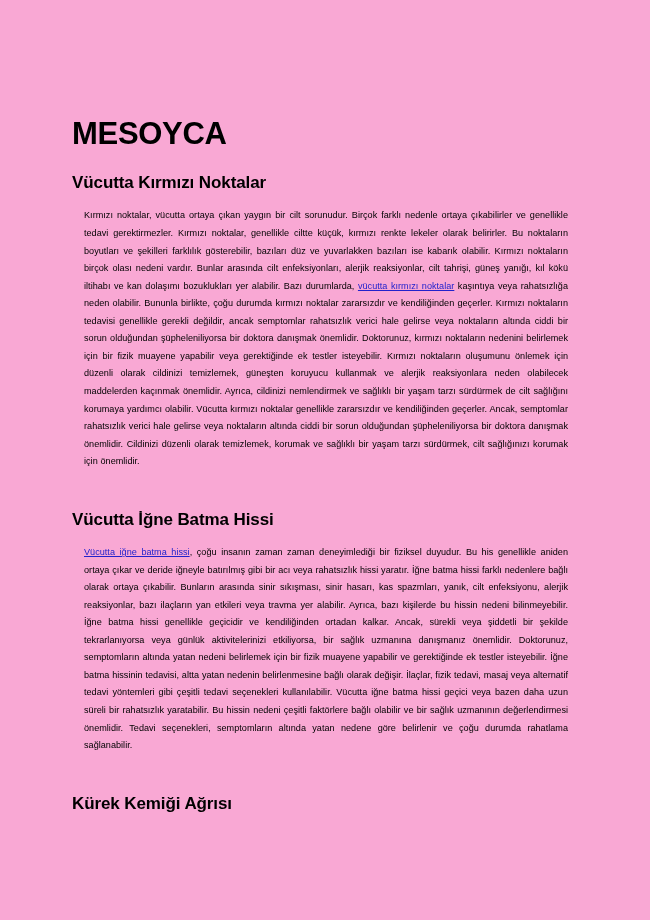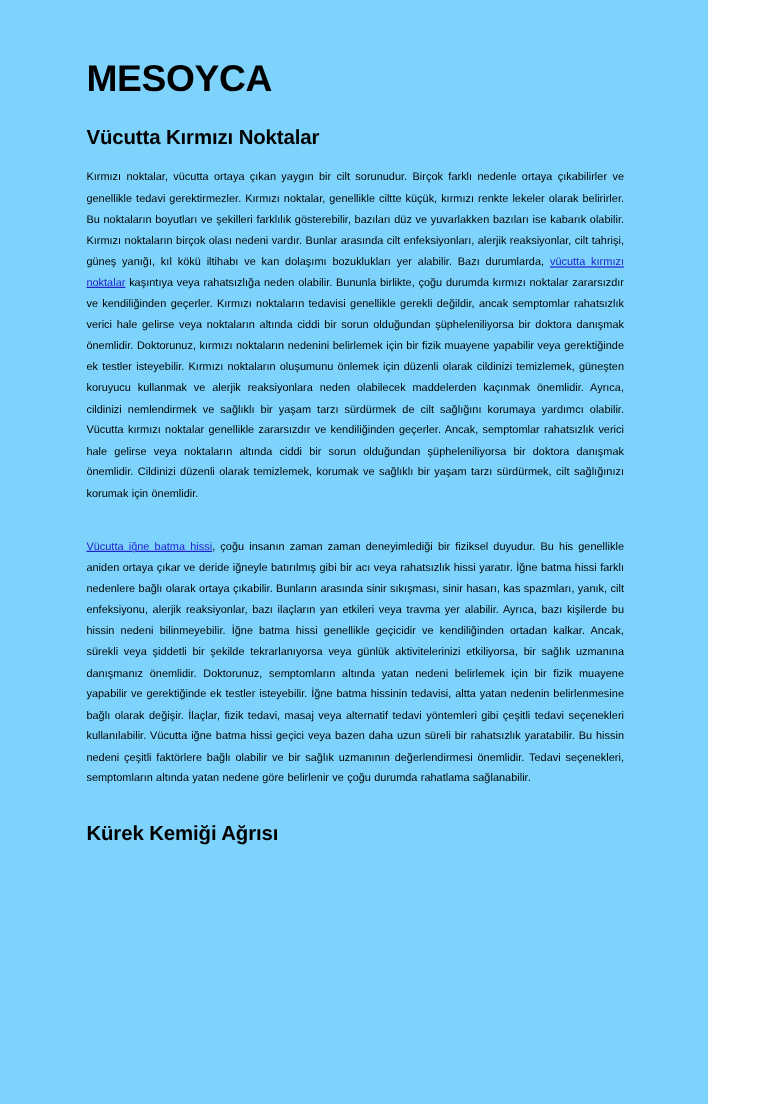--- a/index.html
+++ b/index.html
@@ -9,25 +9,25 @@
   }
   body {
     width: 650px;
     height: 920px;
     font-family: "Liberation Sans", sans-serif;
     color: #000000;
     overflow: hidden;
   }
   .page {
     position: relative;
-    width: 590px;
+    width: 650px;
     height: 920px;
-    background: #7dd3fc;
+    background: #f9a8d4;
     box-sizing: border-box;
-    padding: 49px 70px 0 72px;
+    padding: 117px 70px 0 72px;
   }
   .doc-title {
     font-size: 31px;
     font-weight: bold;
     letter-spacing: -0.3px;
     line-height: 1.1;
     margin: 0 0 22px 0;
     color: #000000;
   }
   .section-heading {
@@ -35,21 +35,21 @@
     font-weight: bold;
     letter-spacing: -0.1px;
     line-height: 1.2;
     margin: 0 0 14px 0;
     color: #000000;
   }
   .body-text {
     font-size: 9.1px;
     line-height: 17.55px;
     text-align: justify;
-    margin: 0;
+    margin: 12px;
     color: #000000;
     letter-spacing: 0.02px;
     word-spacing: 0.2px;
   }
   .section {
     margin-bottom: 0;
   }
   .gap-after-para {
     height: 27px;
   }
@@ -69,20 +69,21 @@
   <div class="section">
     <h2 class="section-heading">Vücutta Kırmızı Noktalar</h2>
     <p class="body-text">
       <span>Kırmızı noktalar, vücutta ortaya çıkan yaygın bir cilt sorunudur. Birçok farklı nedenle ortaya çıkabilirler ve genellikle tedavi gerektirmezler. Kırmızı noktalar, genellikle ciltte küçük, kırmızı renkte lekeler olarak belirirler. Bu noktaların boyutları ve şekilleri farklılık gösterebilir, bazıları düz ve yuvarlakken bazıları ise kabarık olabilir. Kırmızı noktaların birçok olası nedeni vardır. Bunlar arasında cilt enfeksiyonları, alerjik reaksiyonlar, cilt tahrişi, güneş yanığı, kıl kökü iltihabı ve kan dolaşımı bozuklukları yer alabilir. Bazı durumlarda, </span><a class="doc-link" href="#">vücutta kırmızı noktalar</a><span> kaşıntıya veya rahatsızlığa neden olabilir. Bununla birlikte, çoğu durumda kırmızı noktalar zararsızdır ve kendiliğinden geçerler. Kırmızı noktaların tedavisi genellikle gerekli değildir, ancak semptomlar rahatsızlık verici hale gelirse veya noktaların altında ciddi bir sorun olduğundan şüpheleniliyorsa bir doktora danışmak önemlidir. Doktorunuz, kırmızı noktaların nedenini belirlemek için bir fizik muayene yapabilir veya gerektiğinde ek testler isteyebilir. Kırmızı noktaların oluşumunu önlemek için düzenli olarak cildinizi temizlemek, güneşten koruyucu kullanmak ve alerjik reaksiyonlara neden olabilecek maddelerden kaçınmak önemlidir. Ayrıca, cildinizi nemlendirmek ve sağlıklı bir yaşam tarzı sürdürmek de cilt sağlığını korumaya yardımcı olabilir. Vücutta kırmızı noktalar genellikle zararsızdır ve kendiliğinden geçerler. Ancak, semptomlar rahatsızlık verici hale gelirse veya noktaların altında ciddi bir sorun olduğundan şüpheleniliyorsa bir doktora danışmak önemlidir. Cildinizi düzenli olarak temizlemek, korumak ve sağlıklı bir yaşam tarzı sürdürmek, cilt sağlığınızı korumak için önemlidir.</span>
     </p>
   </div>
 
   <div class="gap-after-para"></div>
 
   <div class="section">
+    <h2 class="section-heading">Vücutta İğne Batma Hissi</h2>
     <p class="body-text">
       <a class="doc-link" href="#">Vücutta iğne batma hissi</a><span>, çoğu insanın zaman zaman deneyimlediği bir fiziksel duyudur. Bu his genellikle aniden ortaya çıkar ve deride iğneyle batırılmış gibi bir acı veya rahatsızlık hissi yaratır. İğne batma hissi farklı nedenlere bağlı olarak ortaya çıkabilir. Bunların arasında sinir sıkışması, sinir hasarı, kas spazmları, yanık, cilt enfeksiyonu, alerjik reaksiyonlar, bazı ilaçların yan etkileri veya travma yer alabilir. Ayrıca, bazı kişilerde bu hissin nedeni bilinmeyebilir. İğne batma hissi genellikle geçicidir ve kendiliğinden ortadan kalkar. Ancak, sürekli veya şiddetli bir şekilde tekrarlanıyorsa veya günlük aktivitelerinizi etkiliyorsa, bir sağlık uzmanına danışmanız önemlidir. Doktorunuz, semptomların altında yatan nedeni belirlemek için bir fizik muayene yapabilir ve gerektiğinde ek testler isteyebilir. İğne batma hissinin tedavisi, altta yatan nedenin belirlenmesine bağlı olarak değişir. İlaçlar, fizik tedavi, masaj veya alternatif tedavi yöntemleri gibi çeşitli tedavi seçenekleri kullanılabilir. Vücutta iğne batma hissi geçici veya bazen daha uzun süreli bir rahatsızlık yaratabilir. Bu hissin nedeni çeşitli faktörlere bağlı olabilir ve bir sağlık uzmanının değerlendirmesi önemlidir. Tedavi seçenekleri, semptomların altında yatan nedene göre belirlenir ve çoğu durumda rahatlama sağlanabilir.</span>
     </p>
   </div>
 
   <div class="gap-after-para"></div>
 
   <div class="section">
     <h2 class="section-heading">Kürek Kemiği Ağrısı</h2>
   </div>

